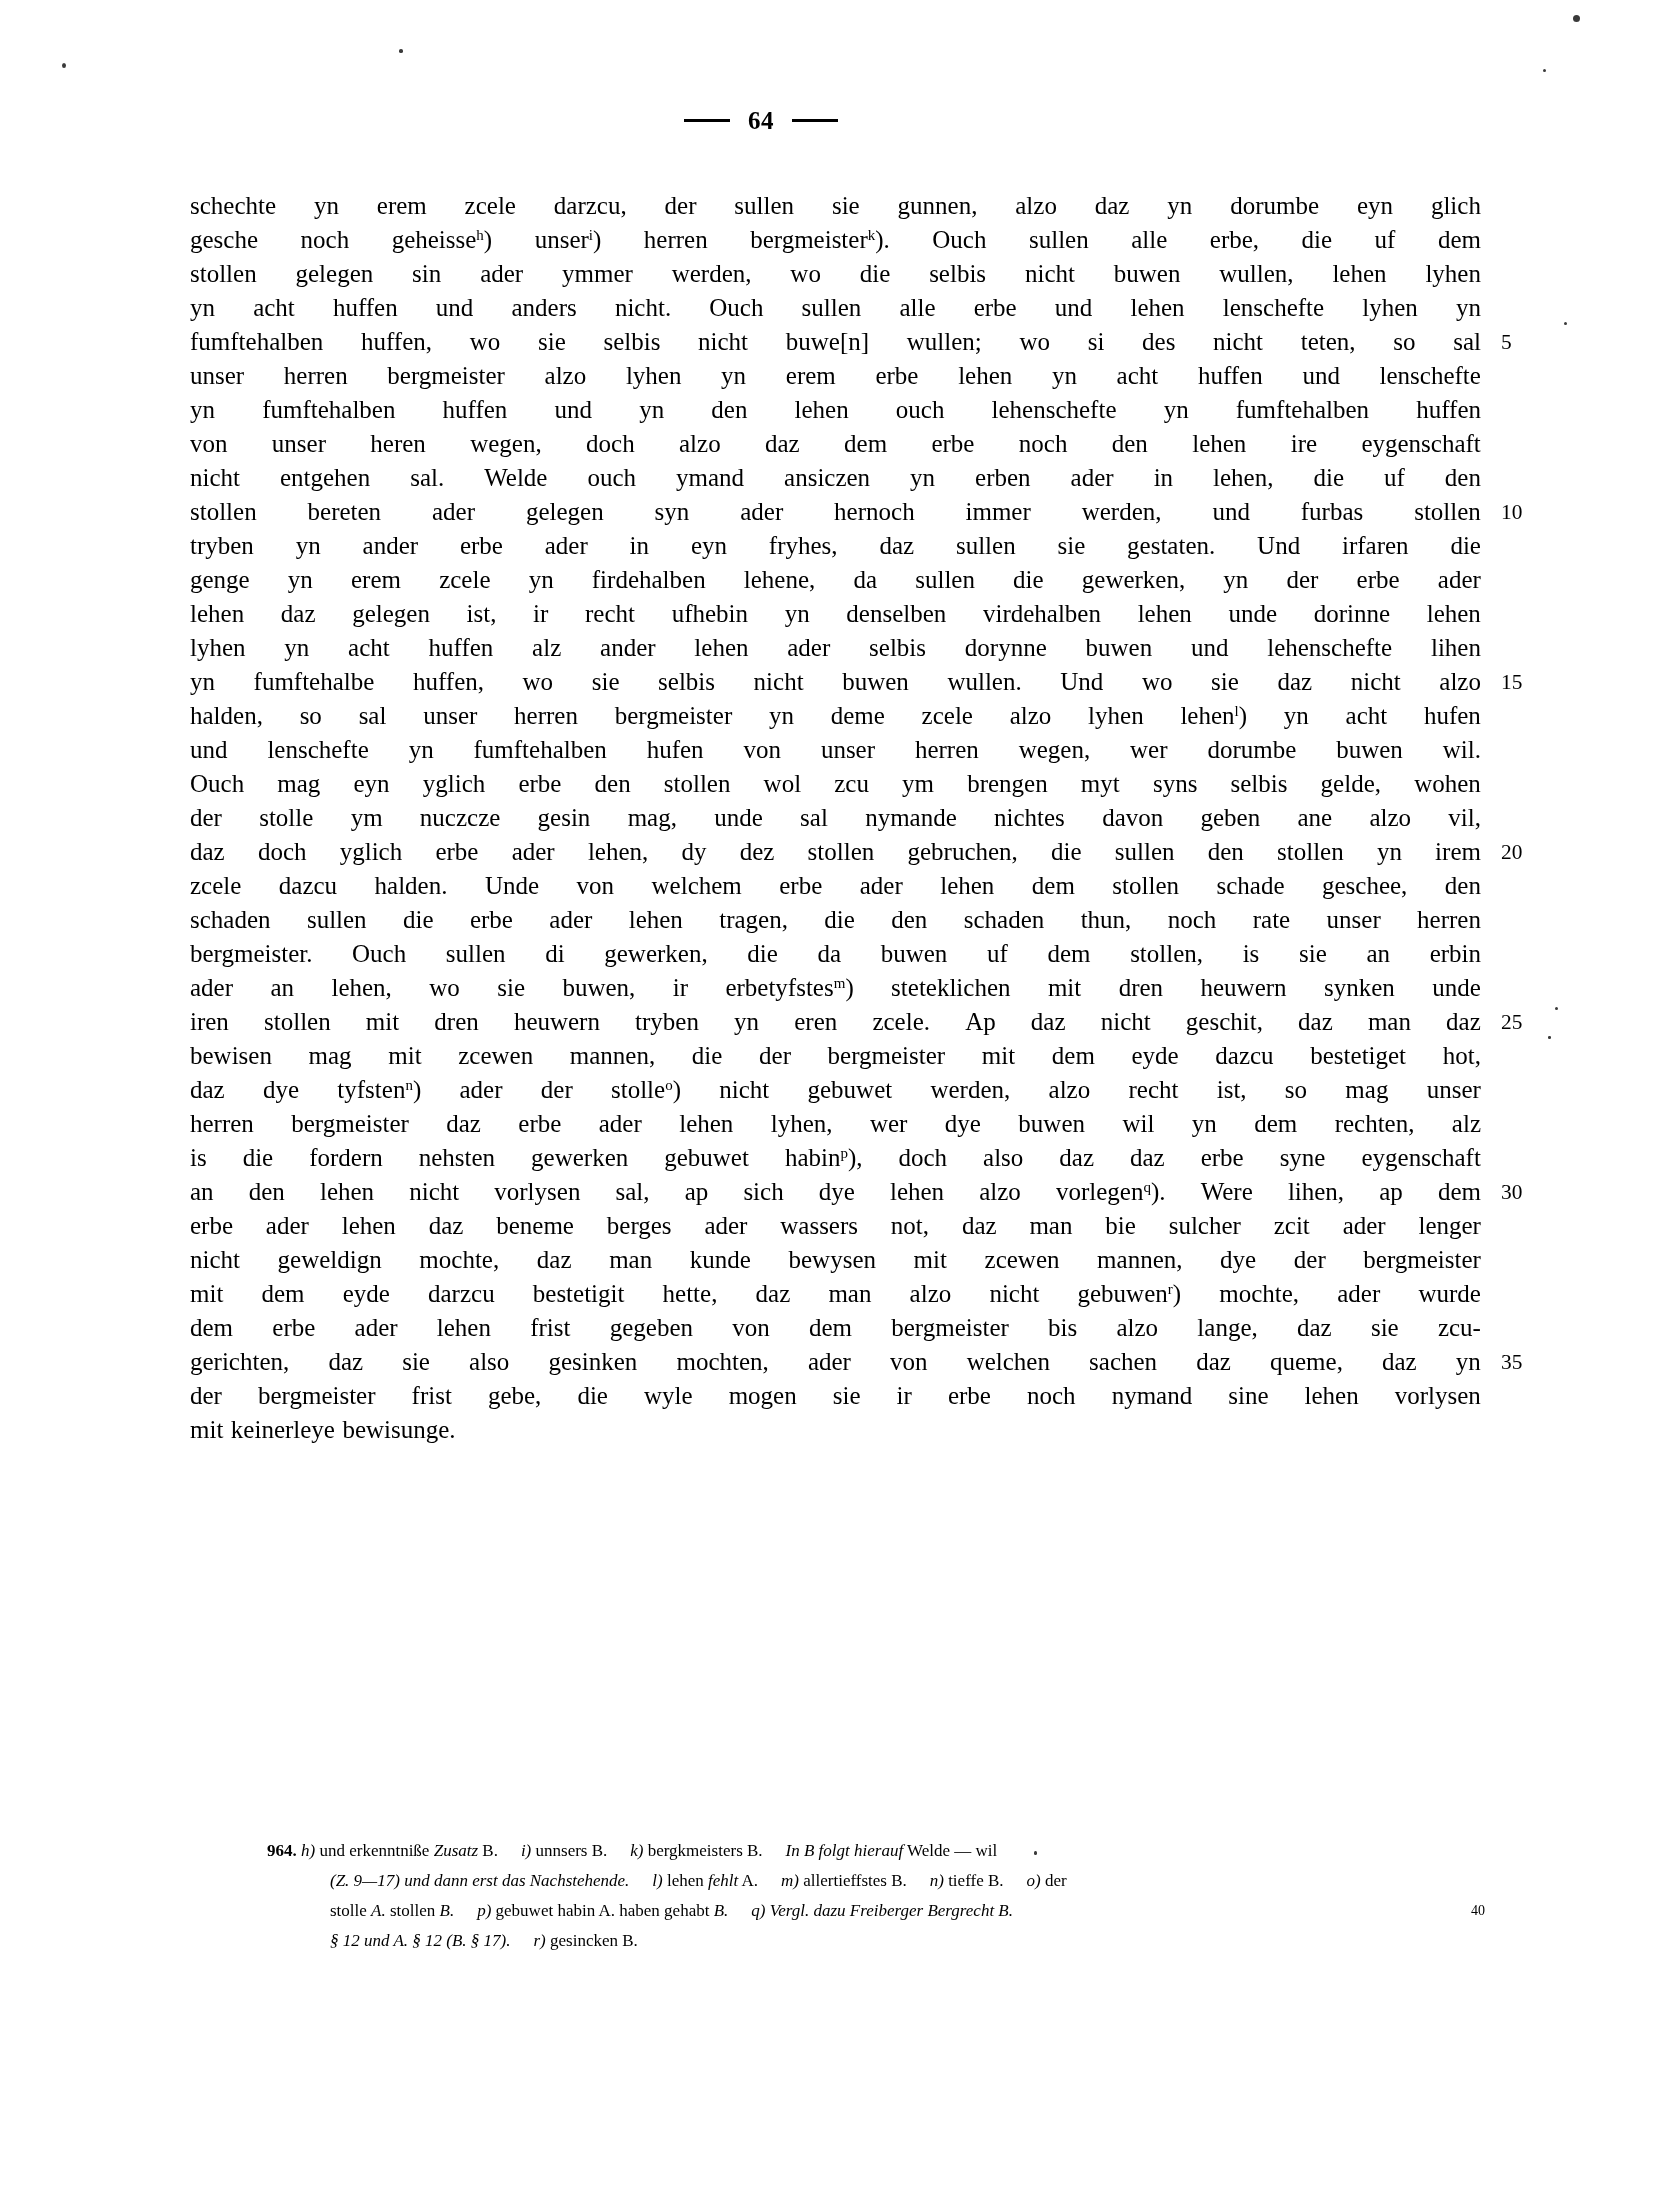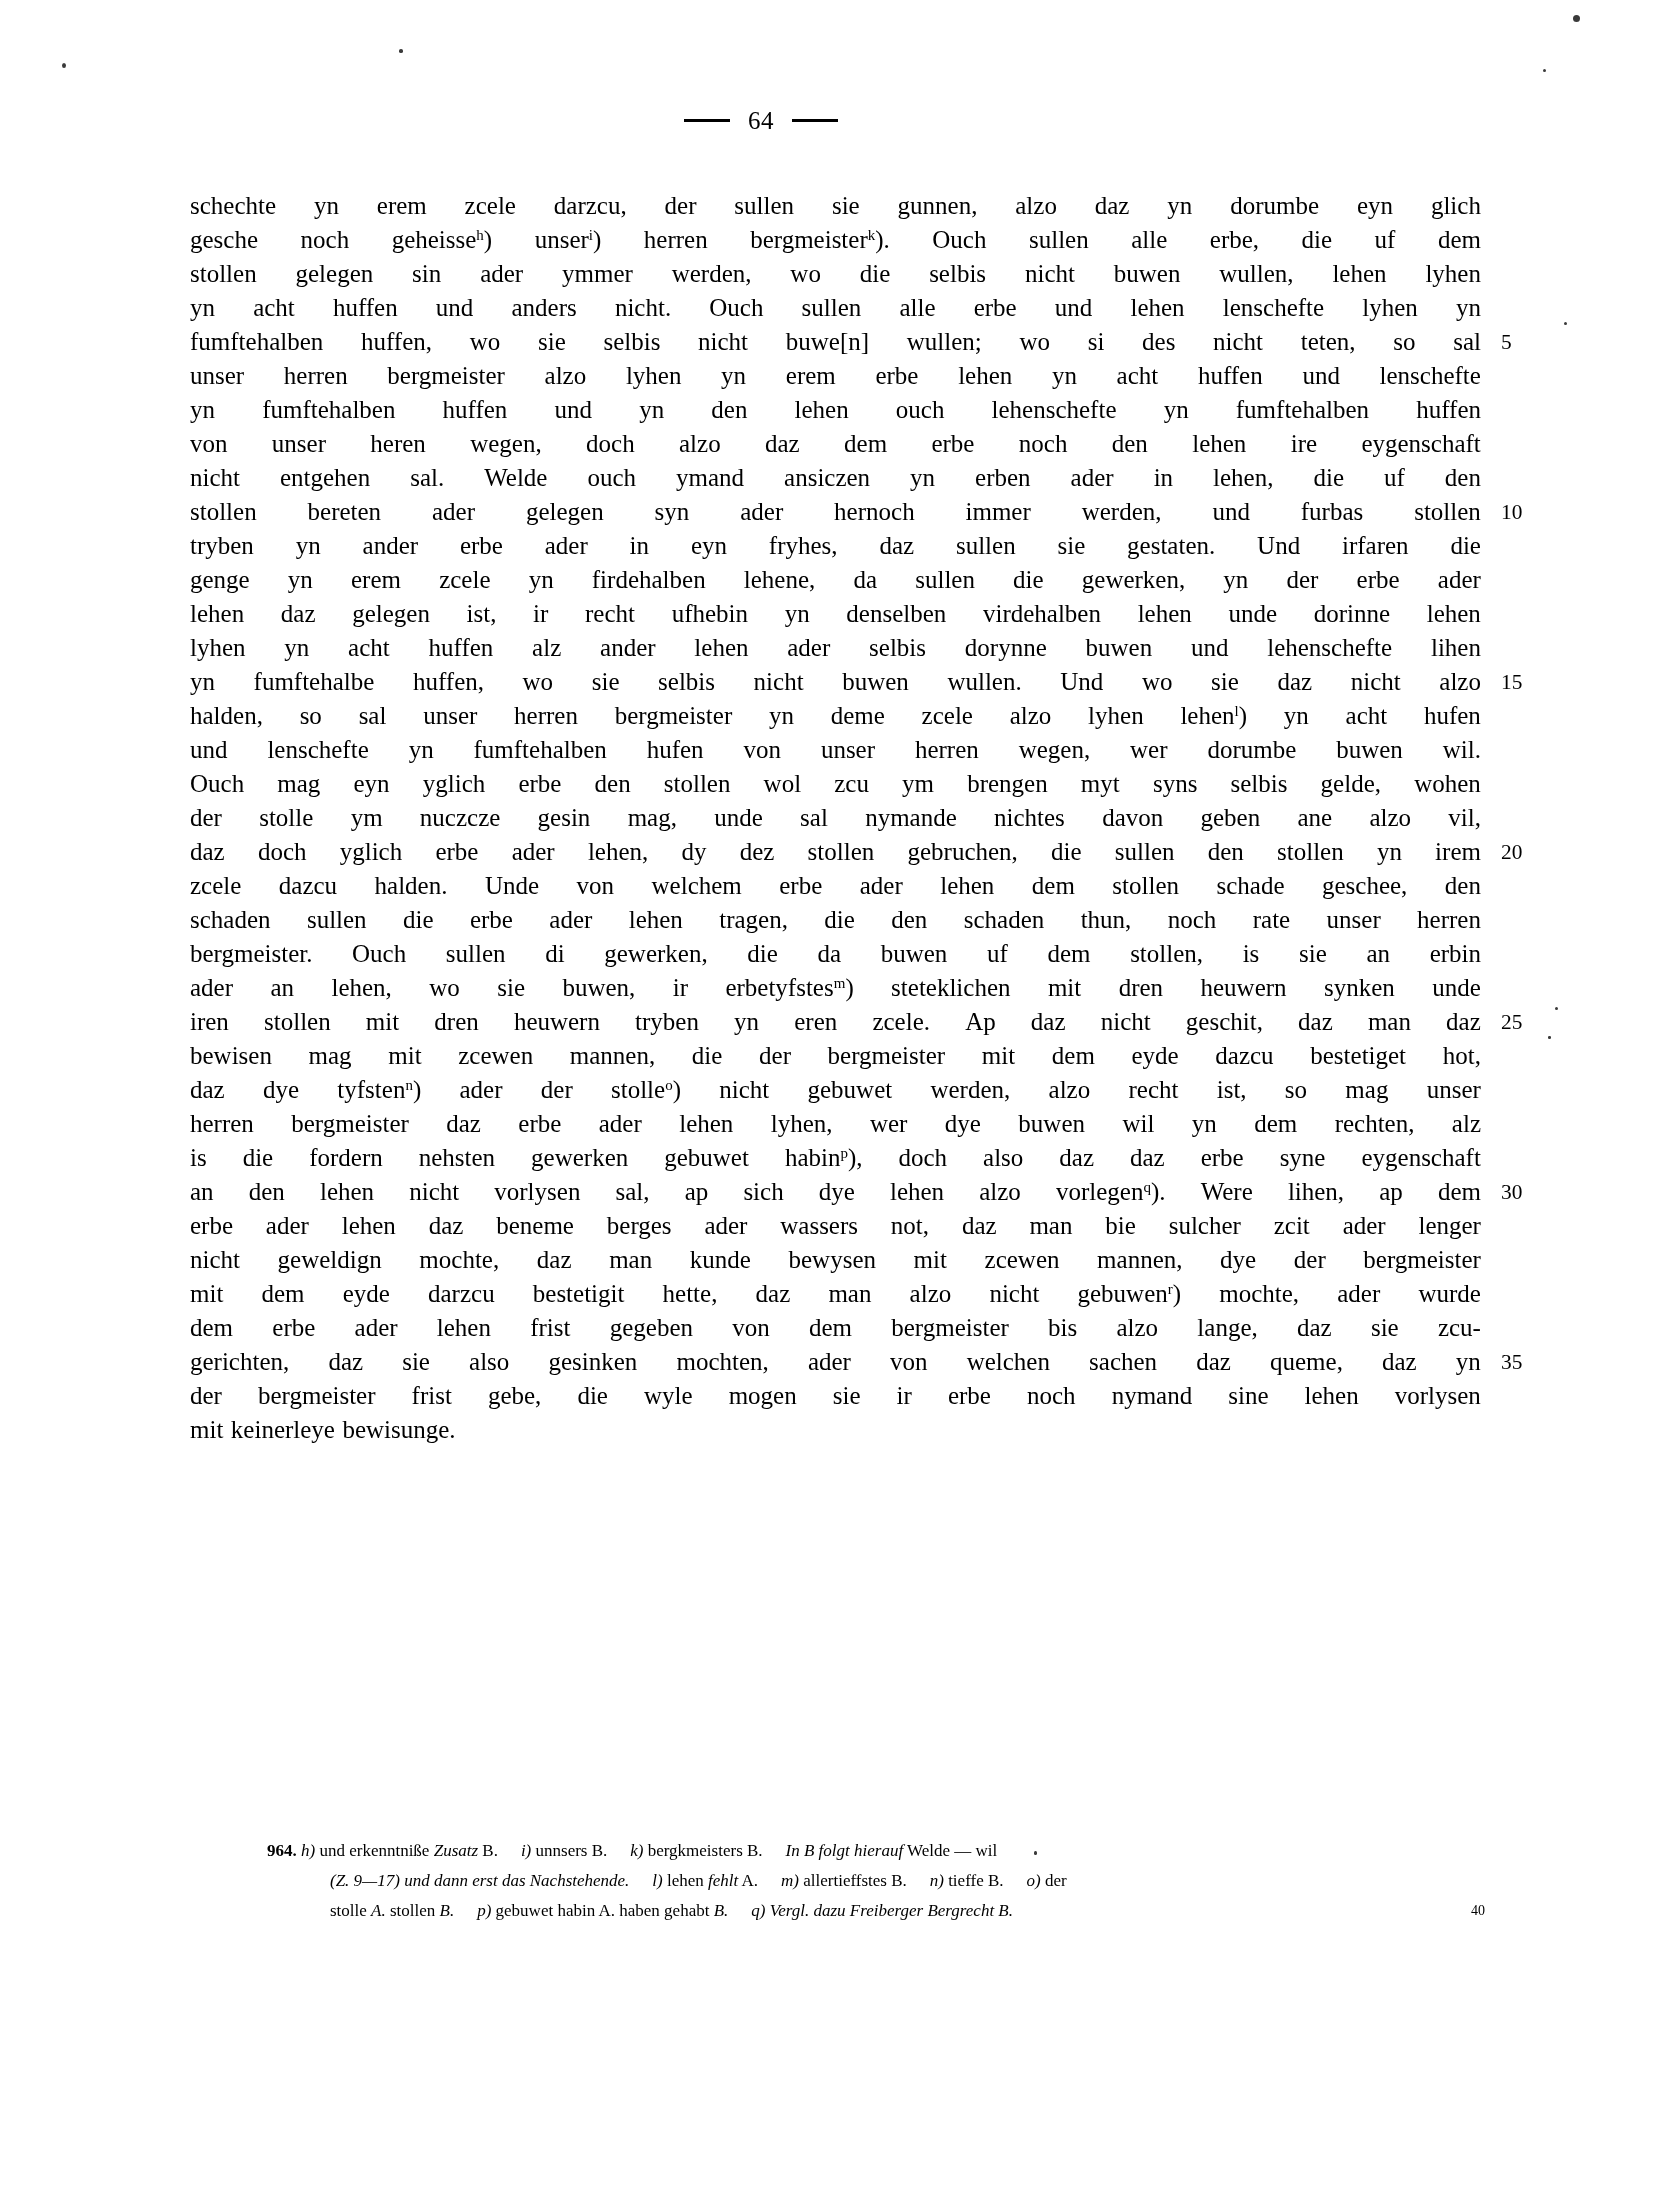--- a/index.html
+++ b/index.html
@@ -27,21 +27,21 @@
   }
 
   
   .running-head {
     position: absolute;
     top: 107px;
     left: 0;
     width: 1522px;
     text-align: center;
     font-size: 25px;
-    font-weight: normal;
+    font-weight: bold;
     letter-spacing: 0.5px;
   }
   .running-head .rule {
     display: inline-block;
     width: 46px;
     height: 2.7px;
     background: #000;
     vertical-align: 0.30em;
   }
   .running-head .folio {
@@ -850,16 +850,17 @@
           <span class="w">bewisunge.</span>
         </div>
         <div class="lineno"></div>
       </div>
     </div>
 
   <div class="apparatus">
       <div class="ap-line"><span class="ap-num">964.</span><span> </span><span class="ap-it">h)</span><span> und erkenntniße </span><span class="ap-it">Zusatz</span><span> B.</span><span class="gap-m"></span><span class="ap-it">i)</span><span> unnsers B.</span><span class="gap-m"></span><span class="ap-it">k)</span><span> bergkmeisters B.</span><span class="gap-m"></span><span class="ap-it">In B folgt hierauf</span><span> Welde — wil</span></div>
       <div class="ap-line indent"><span class="ap-it">(Z. 9—17) und dann erst das Nachstehende.</span><span class="gap-m"></span><span class="ap-it">l)</span><span> lehen </span><span class="ap-it">fehlt</span><span> A.</span><span class="gap-m"></span><span class="ap-it">m)</span><span> allertieffstes B.</span><span class="gap-m"></span><span class="ap-it">n)</span><span> tieffe B.</span><span class="gap-m"></span><span class="ap-it">o)</span><span> der</span></div>
       <div class="ap-line indent"><span>stolle </span><span class="ap-it">A.</span><span> stollen </span><span class="ap-it">B.</span><span class="gap-m"></span><span class="ap-it">p)</span><span> gebuwet habin A. haben gehabt </span><span class="ap-it">B.</span><span class="gap-m"></span><span class="ap-it">q)</span><span> </span><span class="ap-it">Vergl. dazu Freiberger Bergrecht B.</span><span class="ap-lineno">40</span></div>
+      <div class="ap-line indent"><span class="ap-it">§ 12 und A. § 12 (B. § 17).</span><span class="gap-m"></span><span class="ap-it">r)</span><span> gesincken B.</span></div>
     </div>
 
 </div>
 
 
 </body></html>

